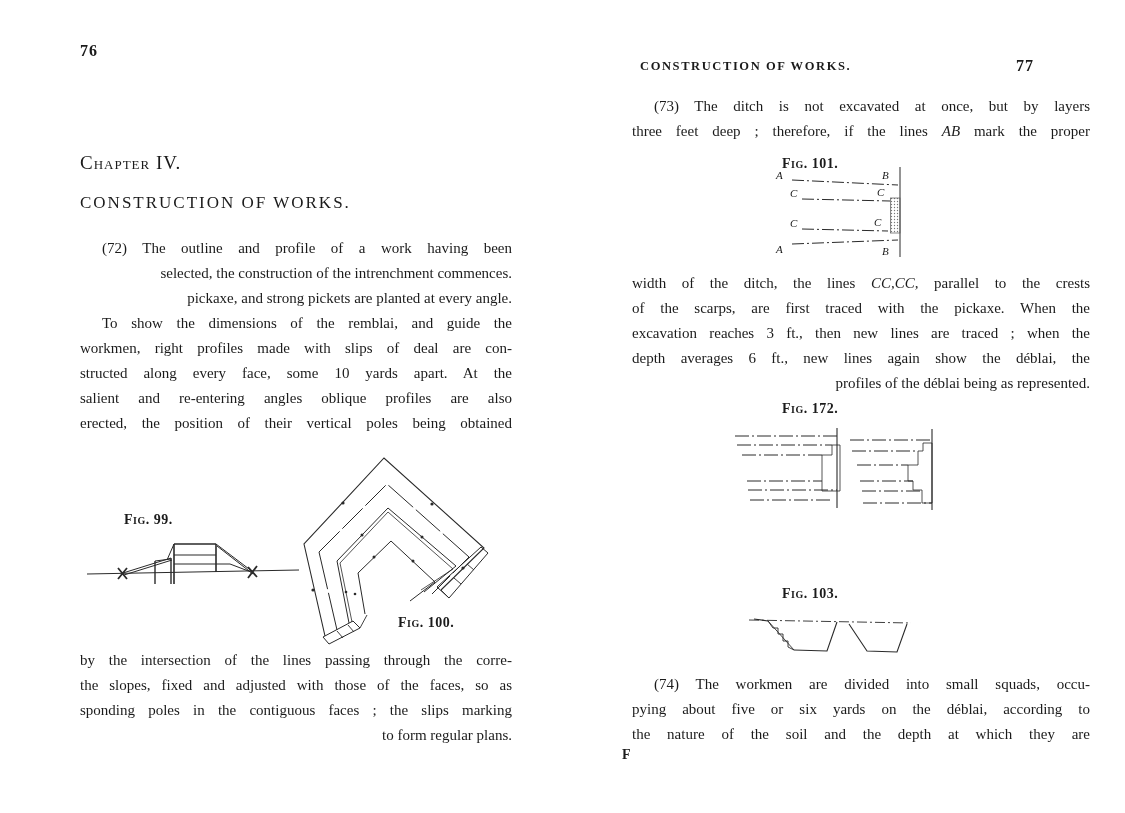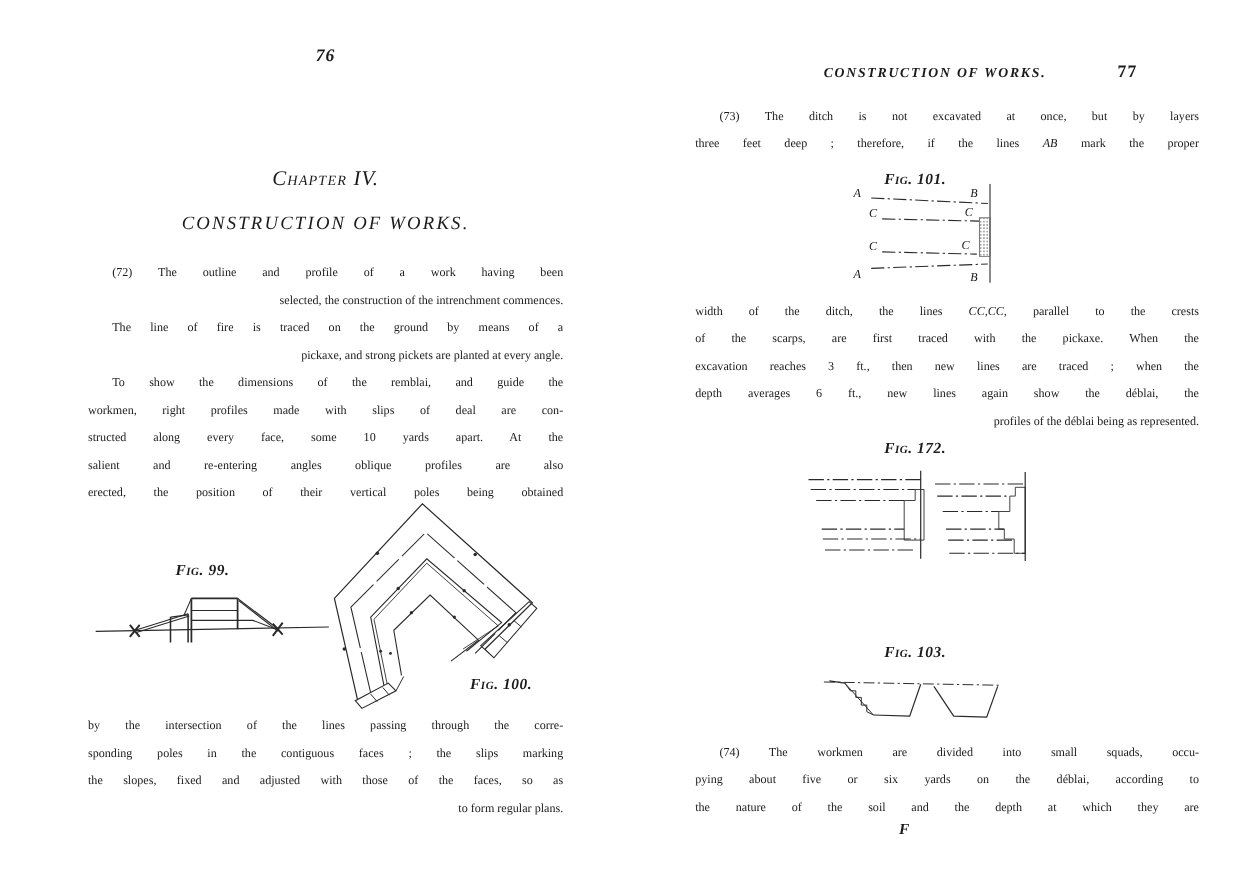--- a/index.html
+++ b/index.html
@@ -2,23 +2,23 @@
 <html><head>
 <meta charset="utf-8">
 <style>
   html,body { margin:0; padding:0; }
   body {
     width:1125px; height:813px; background:#ffffff;
     font-family:"Liberation Serif", serif; color:#1b1b1b;
     position:relative; overflow:hidden;
   }
   .abs { position:absolute; }
-  .center { text-align:center;font-style:italic; }
+  .center { text-align:left; }
   .right { text-align:center; }
-  .line { font-size:11px; line-height:25px; }
+  .line { font-size:15px; line-height:25px; }
   .j { text-align:justify; text-align-last:justify; }
   .l { text-align:right; }
   .in { text-indent:22px; }
   .pagenum { font-size:16px; font-weight:bold; letter-spacing:1px; }
   .runhead { font-size:12.5px; font-weight:bold; letter-spacing:1.6px; }
   .chapter { font-size:19px; font-variant:small-caps; letter-spacing:1px; }
   .section { font-size:17px; letter-spacing:2px; }
   .figlabel { font-size:14px; font-variant:small-caps; letter-spacing:0.5px; font-weight:bold; }
   .sig { font-size:14px; font-weight:bold; }
   svg { display:block; }
@@ -30,21 +30,20 @@
 
 <div class="abs center pagenum" style="left:80px;top:42px;width:432px">76</div>
 
 <div class="abs center chapter" style="left:80px;top:152px;width:432px">Chapter IV.</div>
 
 <div class="abs center section" style="left:80px;top:193px;width:432px">CONSTRUCTION OF WORKS.</div>
 
 <div class="abs" style="left:80px;top:236px;width:432px">
   <div class="line j in">(72) The outline and profile of a work having been</div>
   <div class="line l">selected, the construction of the intrenchment commences.</div>
-  <div class="line j in">The line of fire is traced on the ground by means of a</div>
   <div class="line l">pickaxe, and strong pickets are planted at every angle.</div>
   <div class="line j in">To show the dimensions of the remblai, and guide the</div>
   <div class="line j">workmen, right profiles made with slips of deal are con-</div>
   <div class="line j">structed along every face, some 10 yards apart.  At the</div>
   <div class="line j">salient and re-entering angles oblique profiles are also</div>
   <div class="line j">erected, the position of their vertical poles being obtained</div>
 </div>
 
 <div class="abs center figlabel" style="left:124px;top:512px;width:120px">Fig. 99.</div>
 
@@ -94,22 +93,22 @@
   <path d="M45,185 L51,192 M56,179 L62,186 M68,182 L75,169" stroke-width="0.9"></path>
 
   <path d="M145,141 L157,152 L196,107 L189,101 Z" stroke-width="1"></path>
   <path d="M162,132 L169,138 M175,118 L182,124 M157,152 L149,144" stroke-width="0.9"></path>
 </svg>
 
 <div class="abs center figlabel" style="left:398px;top:615px;width:115px">Fig. 100.</div>
 
 <div class="abs" style="left:80px;top:648px;width:432px">
   <div class="line j">by the intersection of the lines passing through the corre-</div>
+  <div class="line j">the slopes, fixed and adjusted with those of the faces, so as</div>
   <div class="line j">sponding poles in the contiguous faces ; the slips marking</div>
-  <div class="line j">the slopes, fixed and adjusted with those of the faces, so as</div>
   <div class="line l">to form regular plans.</div>
 </div>
 
 <div class="abs center runhead" style="left:640px;top:59px;width:420px">CONSTRUCTION OF WORKS.</div>
 <div class="abs right pagenum" style="left:1003px;top:57px;width:44px">77</div>
 
 <div class="abs" style="left:632px;top:94px;width:458px">
   <div class="line j in">(73) The ditch is not excavated at once, but by layers</div>
   <div class="line j"><span>three feet deep ; therefore, if the lines </span><i>AB</i><span> mark the proper</span></div>
 </div>

